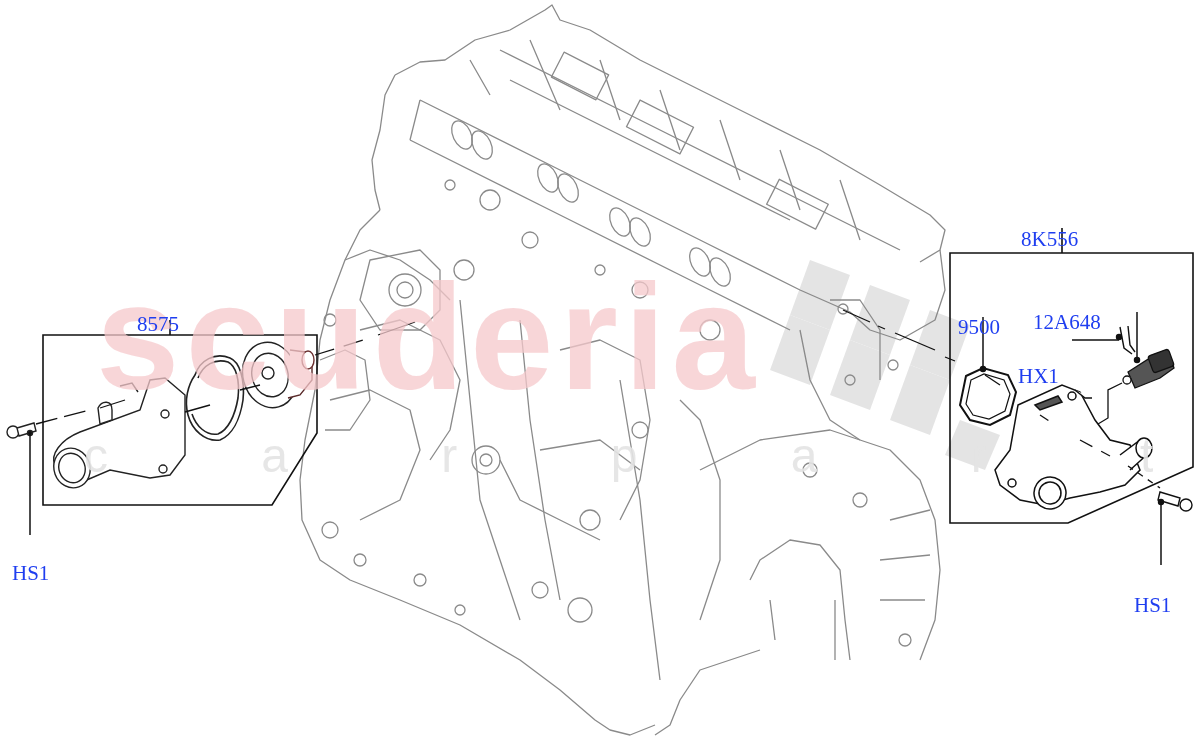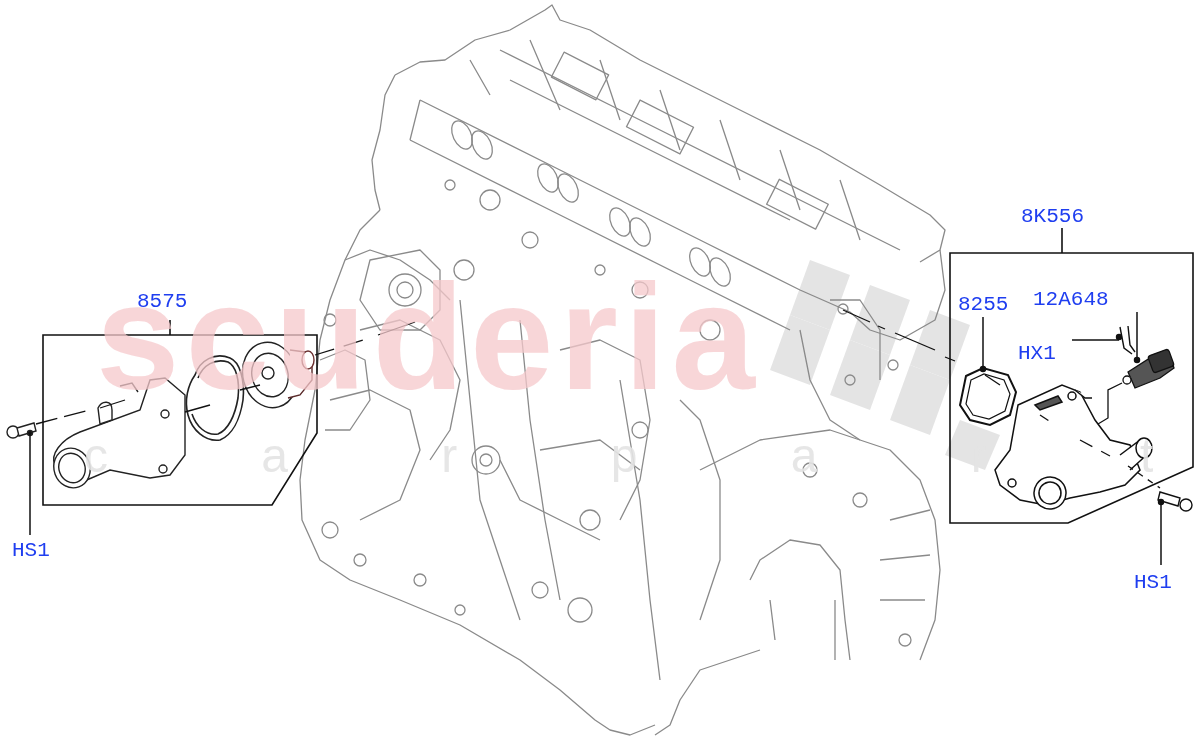--- a/index.html
+++ b/index.html
@@ -1,25 +1,26 @@
 <!DOCTYPE html>
 <html><head>
 <meta charset="utf-8">
 <style>
   html, body { margin: 0; padding: 0; background: #ffffff; }
   body { width: 1200px; height: 740px; position: relative; overflow: hidden; font-family: "Liberation Sans", sans-serif; }
   #canvas { position: absolute; left: 0; top: 0; width: 1200px; height: 740px; }
   .label {
     position: absolute;
     color: #1f3ef0;
-    font-family: Liberation Mono, monospace;
+    font-family: Liberation Serif, serif;
     font-size: 21px;
     line-height: 1;
     white-space: nowrap;
     cursor: pointer;
+    margin-top: 23px;
   }
   .wm-big {
     position: absolute;
     color: #f6c9cc;
     font-family: Liberation Sans, sans-serif;
     font-weight: bold;
     font-size: 150px;
     letter-spacing: 6px;
     line-height: 1;
     opacity: 0.75;
@@ -235,16 +236,16 @@
     <line x1="1161" y1="502" x2="1161" y2="565"></line>
   </g>
 </svg>
 
 <div class="wm-big" style="left:80px; top:262px;">scuderia</div>
 <div class="wm-small" style="left:84px; top:432px; letter-spacing:70px;">c a r   p a r t s</div>
 
 <div class="label" style="left:137px; top:291px;">8575</div>
 <div class="label" style="left:12px; top:540px;">HS1</div>
 <div class="label" style="left:1021px; top:206px;">8K556</div>
-<div class="label" style="left:958px; top:294px;">8255</div>
+<div class="label" style="left:958px; top:294px;">9500</div>
 <div class="label" style="left:1033px; top:289px;">12A648</div>
 <div class="label" style="left:1018px; top:343px;">HX1</div>
 <div class="label" style="left:1134px; top:572px;">HS1</div>
 
 </body></html>

